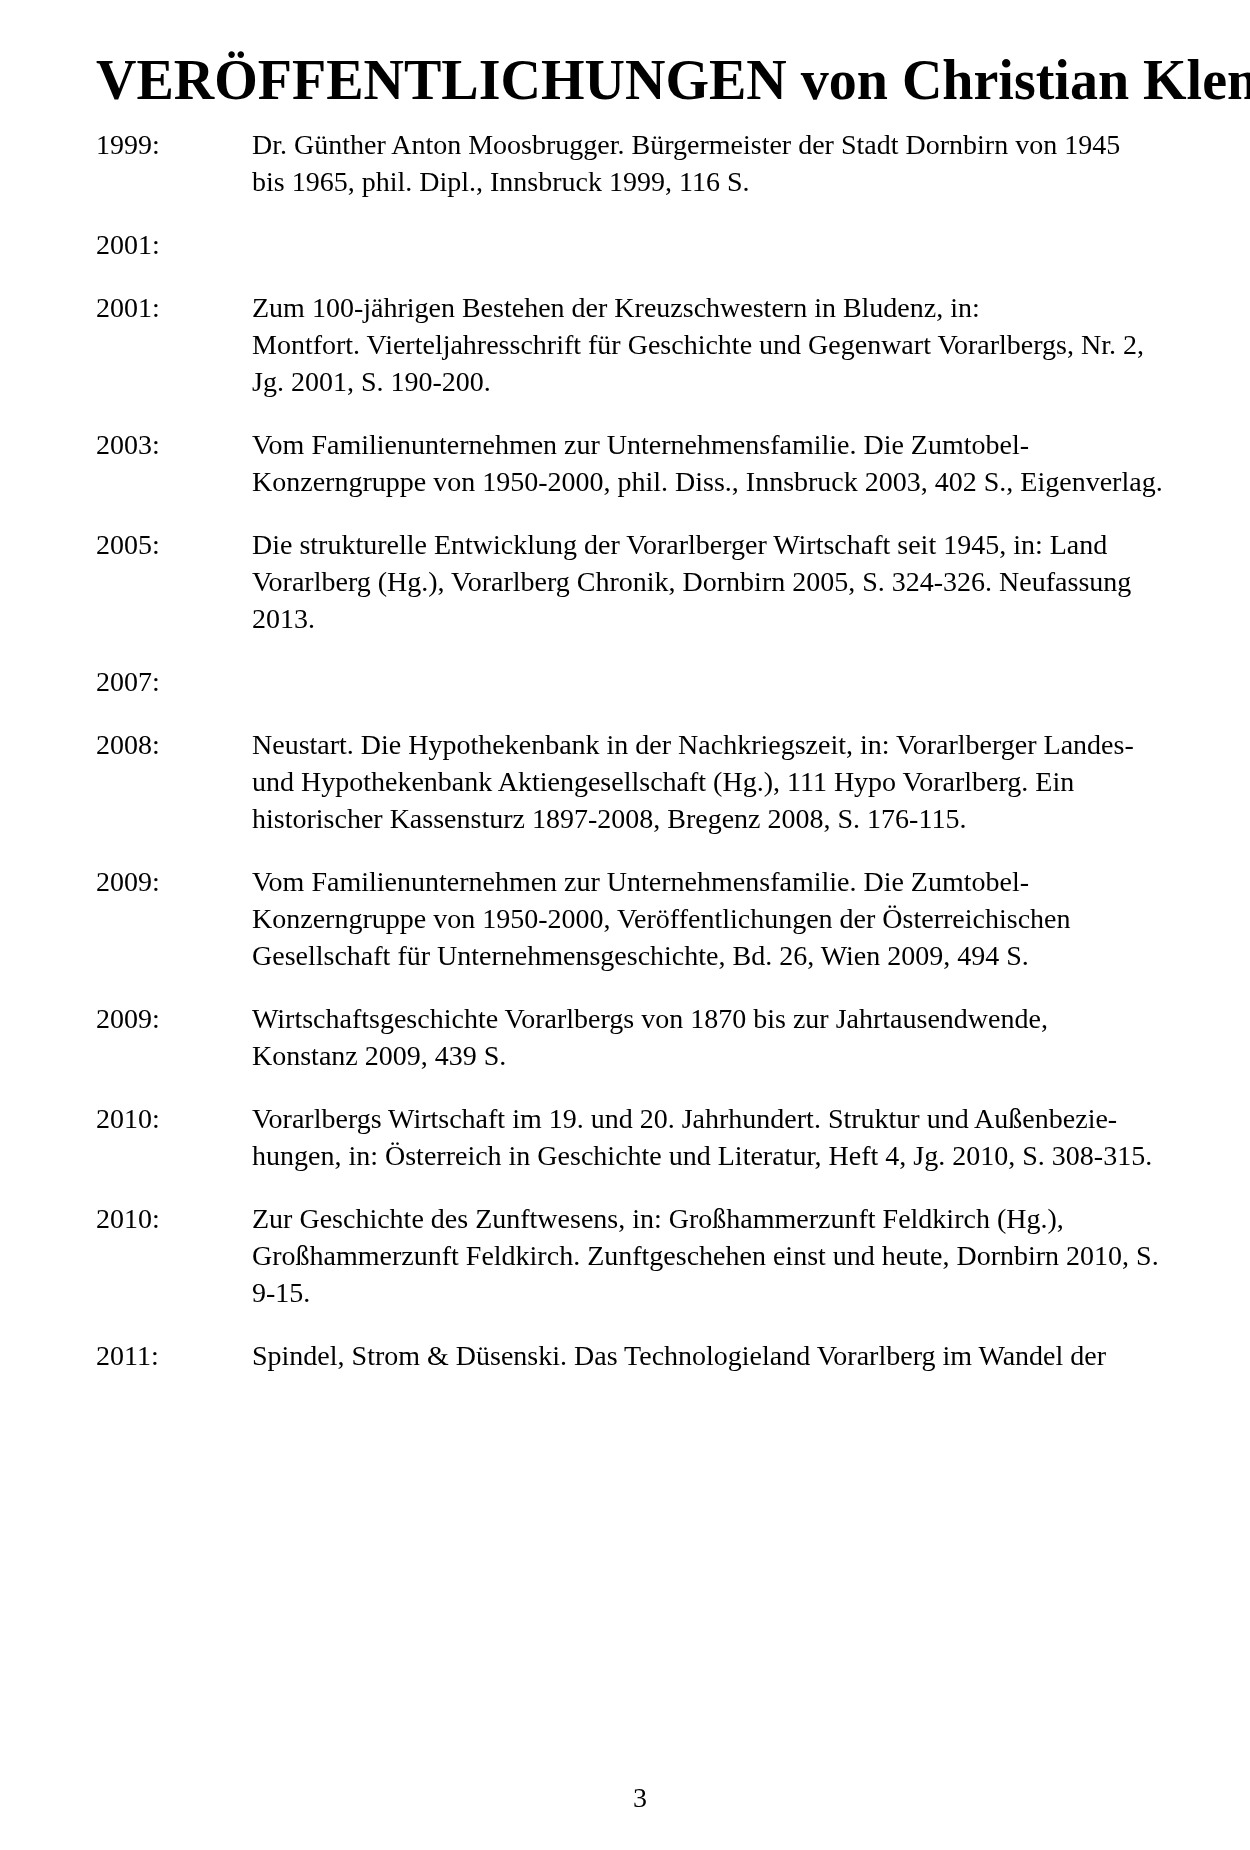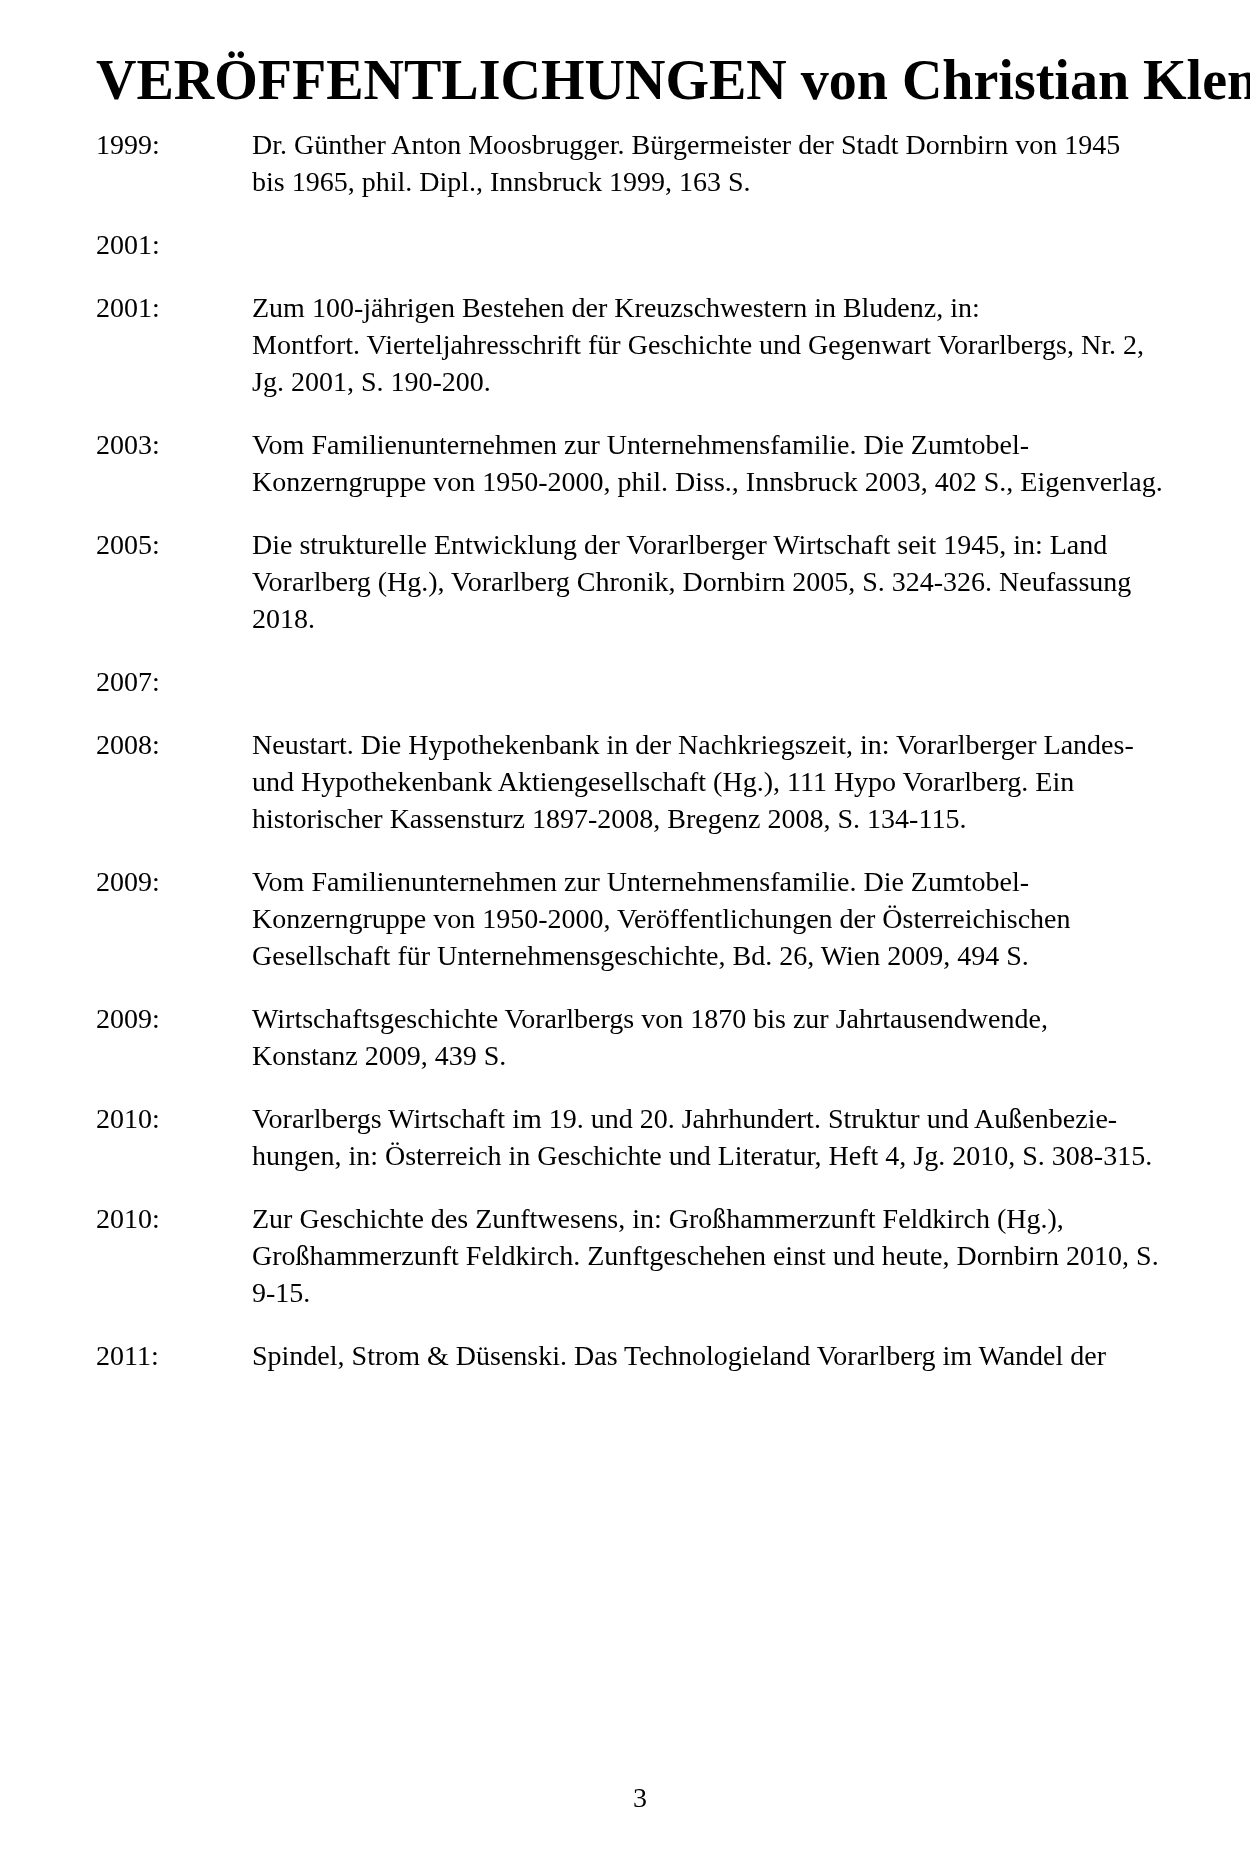--- a/index.html
+++ b/index.html
@@ -50,21 +50,21 @@
 <body>
 
 <div class="page">
 
   <h1 class="doc-title">VERÖFFENTLICHUNGEN von Christian Klemens Feurstein</h1>
 
   <main>
   <div class="pub-entry">
     <div class="pub-year">1999:</div>
     <div class="pub-text">Dr. Günther Anton Moosbrugger. Bürgermeister der Stadt Dornbirn von 1945
-bis 1965, phil. Dipl., Innsbruck 1999, 163 S.</div>
+bis 1965, phil. Dipl., Innsbruck 1999, 116 S.</div>
   </div>
 
 
   <div class="pub-entry">
     <div class="pub-year">2001:</div>
   </div>
 
   <div class="pub-entry">
     <div class="pub-year">2001:</div>
     <div class="pub-text">Zum 100-jährigen Bestehen der Kreuzschwestern in Bludenz, in:
@@ -76,32 +76,32 @@
   <div class="pub-entry">
     <div class="pub-year">2003:</div>
     <div class="pub-text">Vom Familienunternehmen zur Unternehmensfamilie. Die Zumtobel-
 Konzerngruppe von 1950-2000, phil. Diss., Innsbruck 2003, 402 S., Eigenverlag.</div>
   </div>
 
   <div class="pub-entry">
     <div class="pub-year">2005:</div>
     <div class="pub-text">Die strukturelle Entwicklung der Vorarlberger Wirtschaft seit 1945, in: Land
 Vorarlberg (Hg.), Vorarlberg Chronik, Dornbirn 2005, S. 324-326. Neufassung
-2018.</div>
+2013.</div>
   </div>
 
   <div class="pub-entry">
     <div class="pub-year">2007:</div>
   </div>
 
   <div class="pub-entry">
     <div class="pub-year">2008:</div>
     <div class="pub-text">Neustart. Die Hypothekenbank in der Nachkriegszeit, in: Vorarlberger Landes-
 und Hypothekenbank Aktiengesellschaft (Hg.), 111 Hypo Vorarlberg. Ein
-historischer Kassensturz 1897-2008, Bregenz 2008, S. 134-115.</div>
+historischer Kassensturz 1897-2008, Bregenz 2008, S. 176-115.</div>
   </div>
 
   <div class="pub-entry">
     <div class="pub-year">2009:</div>
     <div class="pub-text">Vom Familienunternehmen zur Unternehmensfamilie. Die Zumtobel-
 Konzerngruppe von 1950-2000, Veröffentlichungen der Österreichischen
 Gesellschaft für Unternehmensgeschichte, Bd. 26, Wien 2009, 494 S.</div>
   </div>
 
   <div class="pub-entry">

